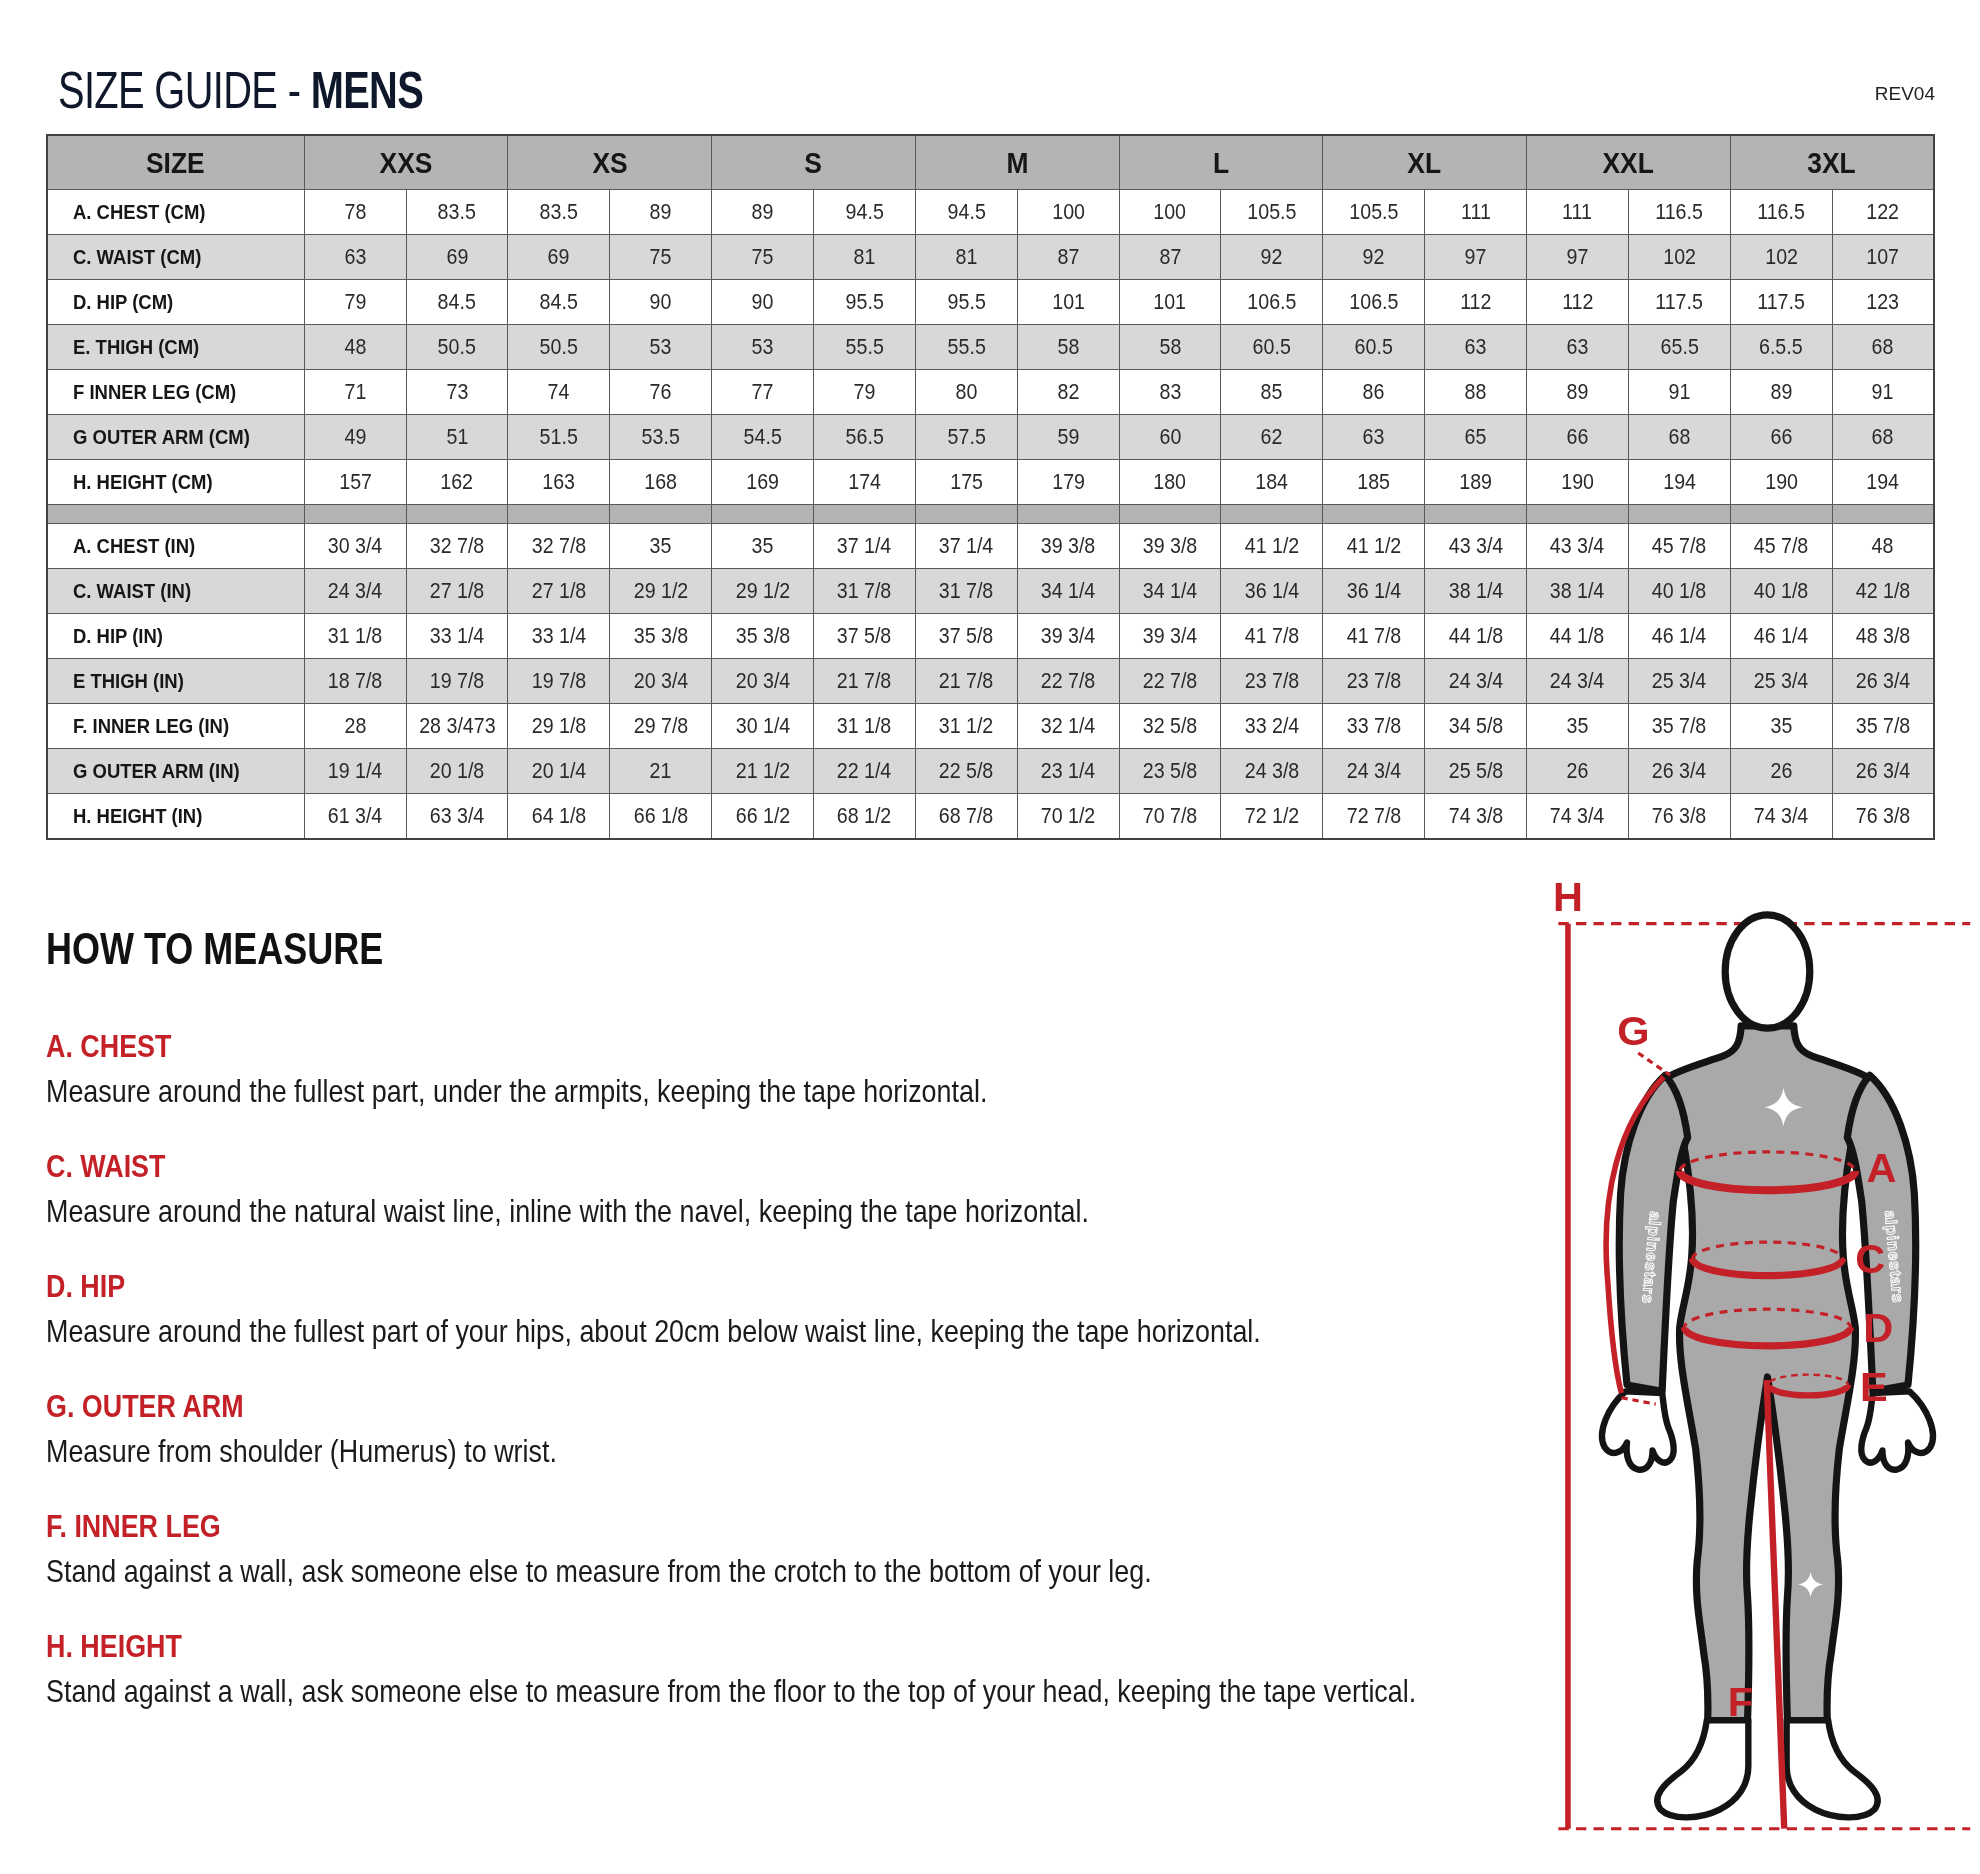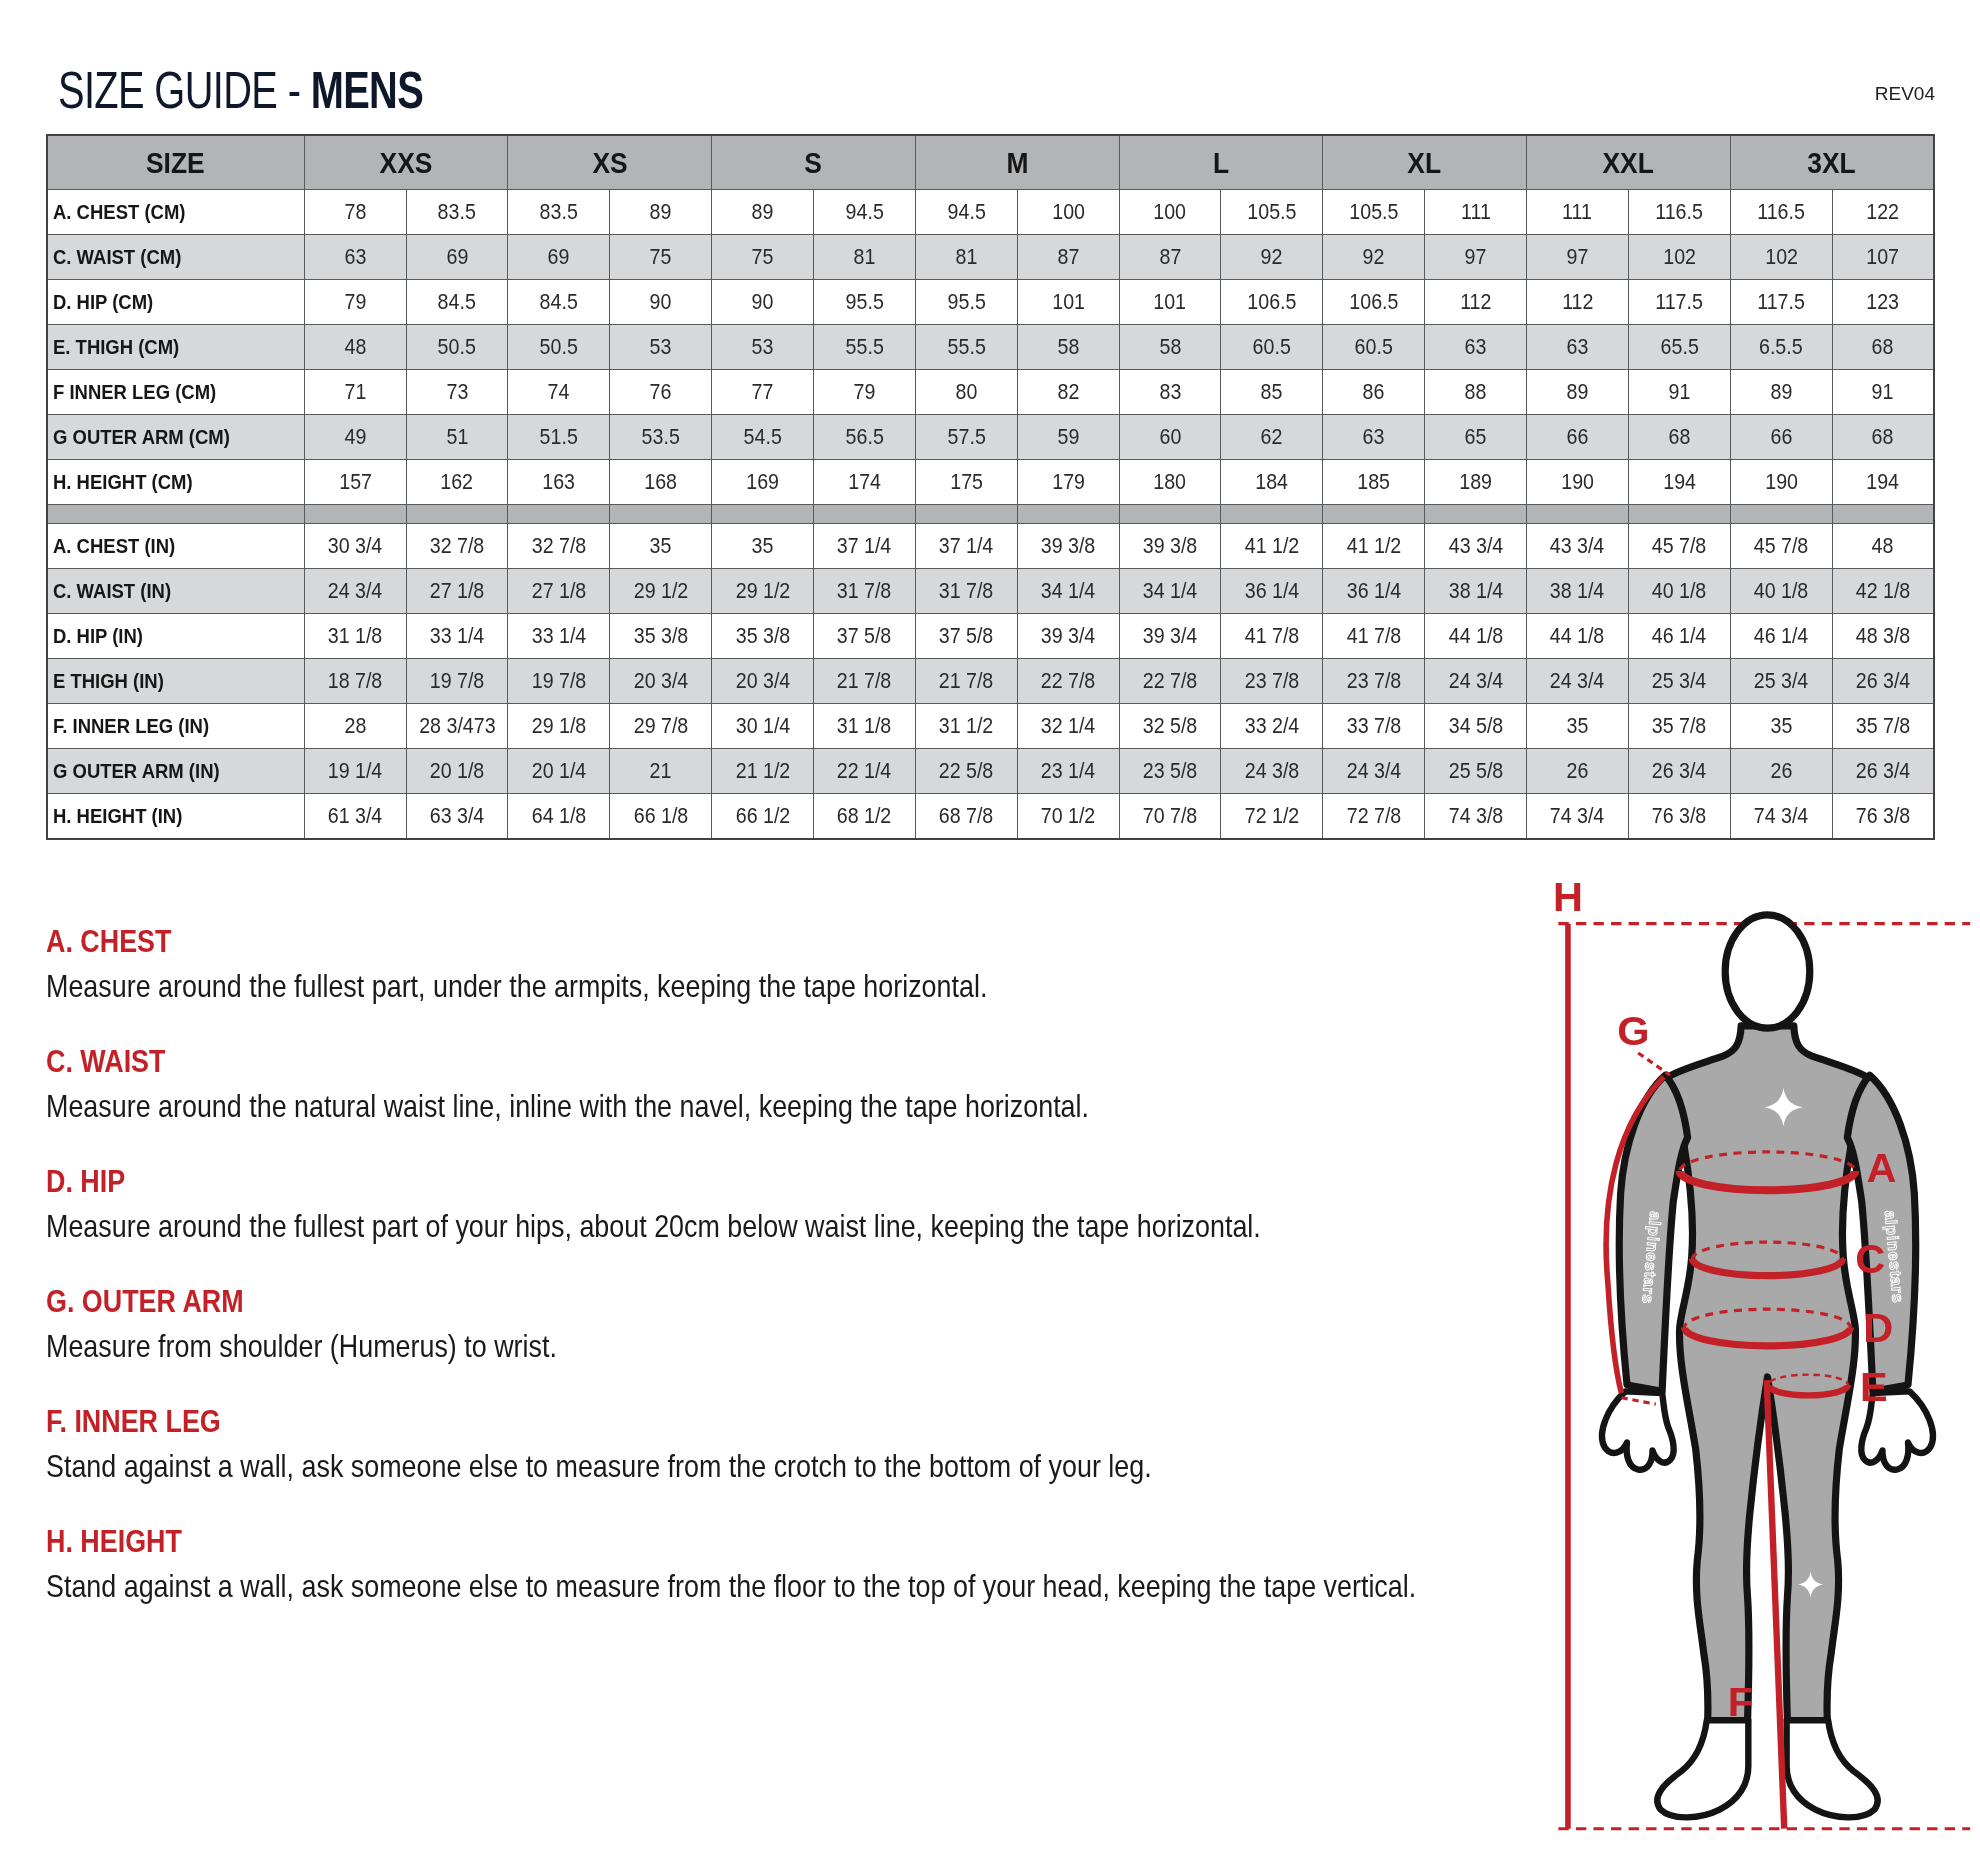--- a/index.html
+++ b/index.html
@@ -23,21 +23,21 @@
     position:absolute; left:46px; top:134px; width:1889px;
     border-collapse:collapse; table-layout:fixed;
     border:2.4px solid #414042;
   }
   .size-table th, .size-table td { border:1.6px solid #58595b; padding:0; overflow:hidden; }
   .size-table thead th {
     height:53px; background:#b3b4b6; font-size:30px; font-weight:700; text-align:center; color:#161616;
   }
   .size-table td { height:44px; background:#fff; }
   .size-table tr.alt td { background:#d7d8da; }
-  .size-table td.lab { text-align:left; padding-left:5px; font-weight:700; font-size:21px; color:#161616; }
+  .size-table td.lab { text-align:left; padding-left:25px; font-weight:700; font-size:21px; color:#161616; }
   .size-table td.lab .cx { transform-origin:left center; }
   .size-table td.val { text-align:center; font-size:22.3px; color:#2a2a2a; }
   .size-table tr.sep td { height:17.6px; background:#b3b4b6; }
 
   
   .howto { position:absolute; left:46px; top:923px; width:1500px; }
   .howto h2 { margin:0 0 53px 0; font-size:45px; font-weight:700; color:#111; }
   .howto h2 .sq { display:inline-block; transform:scaleX(0.8); transform-origin:left center; white-space:nowrap; }
   .sec { margin:0 0 38px 0; }
   .sec h3 { margin:0 0 8px 0; font-size:32px; font-weight:700; color:#c32127; }
@@ -374,20 +374,21 @@
           <td class="val"><span class="cx">74 3/8</span></td>
           <td class="val"><span class="cx">74 3/4</span></td>
           <td class="val"><span class="cx">76 3/8</span></td>
           <td class="val"><span class="cx">74 3/4</span></td>
           <td class="val"><span class="cx">76 3/8</span></td>
         </tr>
       </tbody>
     </table>
 
   <section class="howto">
+    <h2><span class="sq">HOW TO MEASURE</span></h2>
     <div id="htm-sections">
         <div class="sec">
           <h3><span class="sq">A. CHEST</span></h3>
           <p><span class="sq">Measure around the fullest part, under the armpits, keeping the tape horizontal.</span></p>
         </div>
         <div class="sec">
           <h3><span class="sq">C. WAIST</span></h3>
           <p><span class="sq">Measure around the natural waist line, inline with the navel, keeping the tape horizontal.</span></p>
         </div>
         <div class="sec">

